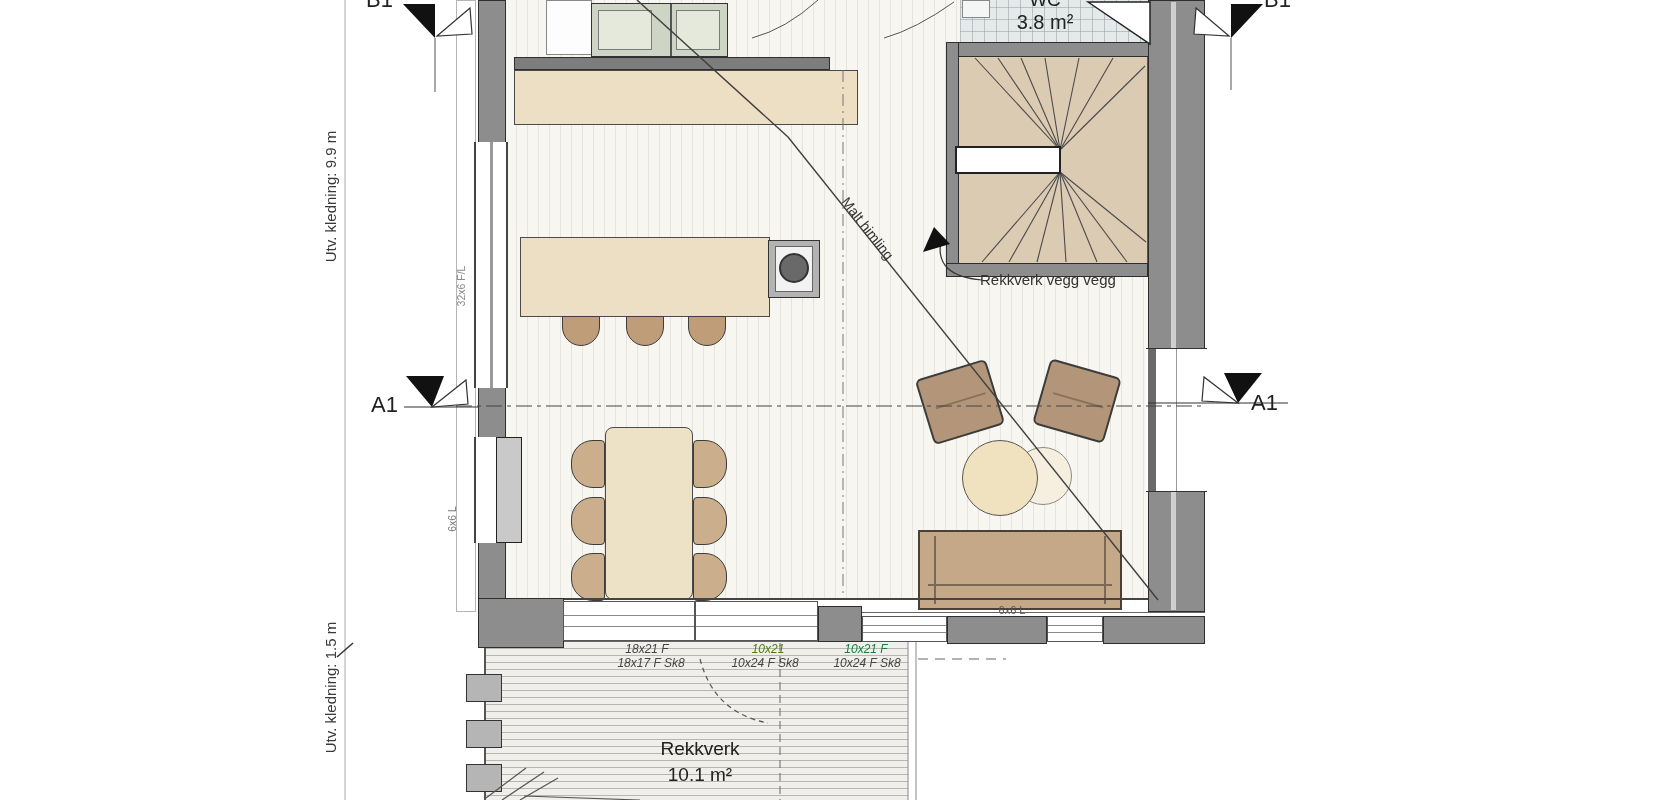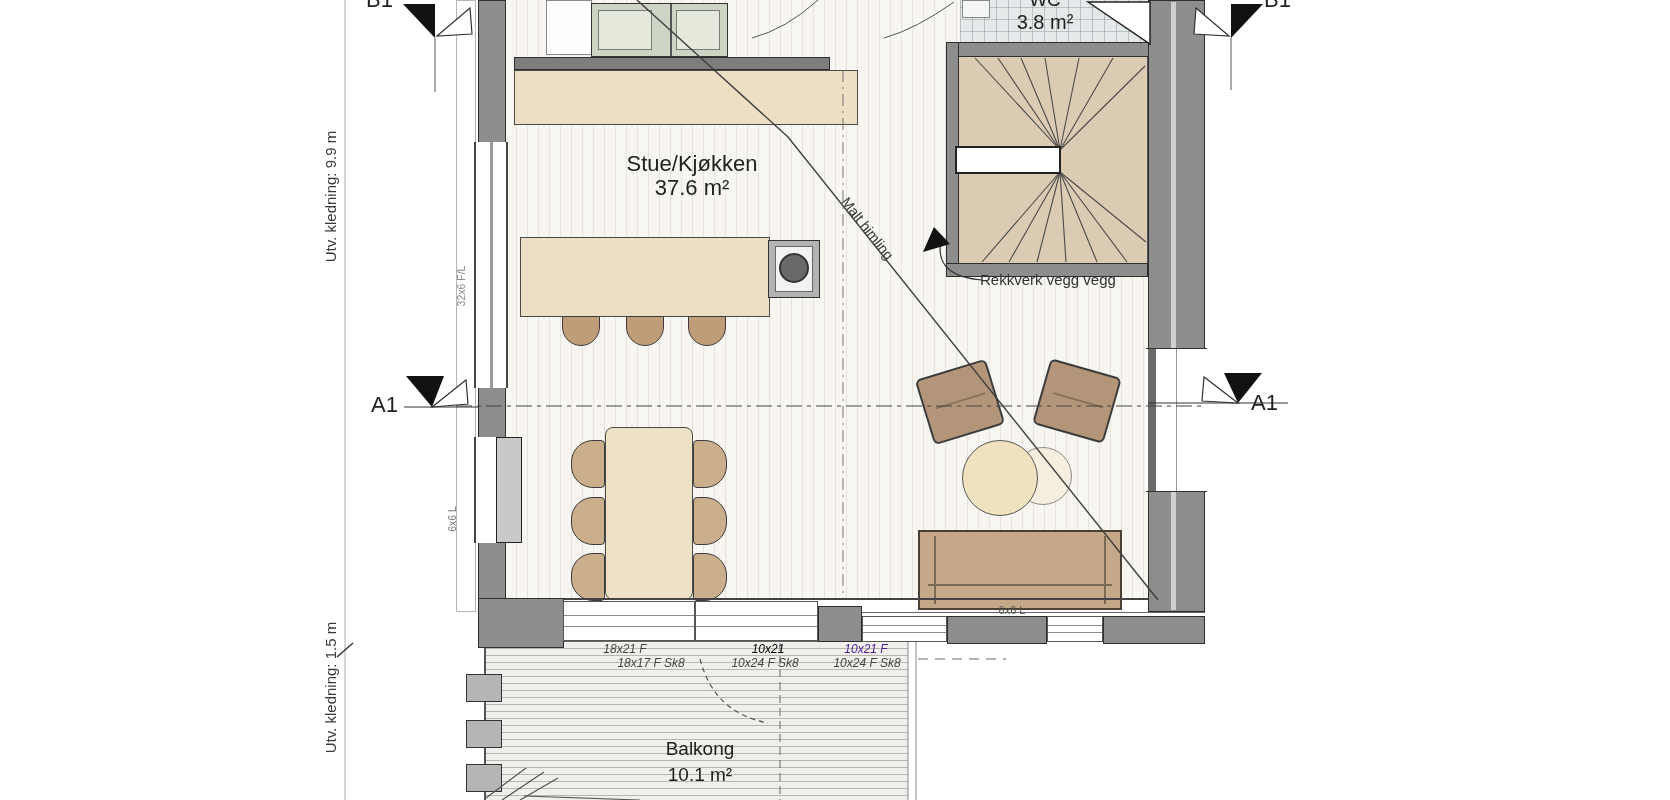--- a/index.html
+++ b/index.html
@@ -166,49 +166,45 @@
     <line x1="916" y1="642" x2="916" y2="800" stroke="#888" stroke-width="1"></line>
     <line x1="918" y1="659" x2="1006" y2="659" stroke="#666" stroke-width="1.2" stroke-dasharray="10 7"></line>
     <g stroke="#555" stroke-width="1.2">
       <line x1="486" y1="798" x2="526" y2="768"></line>
       <line x1="502" y1="800" x2="544" y2="772"></line>
       <line x1="520" y1="800" x2="558" y2="778"></line>
       <line x1="524" y1="796" x2="640" y2="800"></line>
     </g>
   </svg>
 
-  <div class="txt ctr" style="left:582px;top:152px;width:220px;font-size:22px;line-height:24px;">
-    <div>Stue/Kjøkken</div>
-    <div>37.6 m²</div>
-  </div>
 
   <div class="txt ctr" style="left:1000px;top:-11px;width:90px;font-size:19px;">WC</div>
   <div class="txt ctr" style="left:995px;top:11px;width:100px;font-size:20px;">3.8 m²</div>
 
   <div class="txt ctr" style="left:640px;top:736px;width:120px;font-size:19px;line-height:26px;">
-    <div>Balkong</div>
+    <div>Rekkverk</div>
     <div>10.1 m²</div>
   </div>
 
   <div class="txt" style="left:980px;top:271px;font-size:15px;color:#333;">Rekkverk vegg vegg</div>
 
   <div class="txt" style="left:851px;top:194px;font-size:14px;color:#333;transform:rotate(52deg);transform-origin:0 0;">Malt himling</div>
 
   <div class="txt" style="left:371px;top:392px;font-size:22px;">A1</div>
   <div class="txt" style="left:1251px;top:390px;font-size:22px;">A1</div>
   <div class="txt" style="left:366px;top:-13px;font-size:22px;">B1</div>
   <div class="txt" style="left:1264px;top:-13px;font-size:22px;">B1</div>
 
   <div class="txt ctr" style="left:210px;top:188px;width:240px;font-size:15px;color:#3a3a3a;transform:rotate(-90deg);">Utv. kledning: 9.9 m</div>
   <div class="txt ctr" style="left:210px;top:679px;width:240px;font-size:15px;color:#3a3a3a;transform:rotate(-90deg);">Utv. kledning: 1.5 m</div>
 
   <div class="txt ctr" style="left:416px;top:280px;width:90px;font-size:10.5px;color:#8a8a8a;transform:rotate(-90deg);">32x6 F/L</div>
   <div class="txt ctr" style="left:422px;top:513px;width:60px;font-size:10.5px;color:#777;transform:rotate(-90deg);">6x6 L</div>
   <div class="txt ctr" style="left:984px;top:604px;width:56px;font-size:11px;color:#555;">6x6 L</div>
 
-  <div class="txt ctr" style="left:580px;top:642px;width:90px;font-size:12px;font-style:italic;color:#444;">18x21 F</div>
-  <div class="txt ctr" style="left:723px;top:642px;width:90px;font-size:12px;font-style:italic;color:#000000;">10x21</div>
-  <div class="txt ctr" style="left:821px;top:642px;width:90px;font-size:12px;font-style:italic;color:#4c1d95;">10x21 F</div>
+  <div class="txt ctr" style="left:602px;top:642px;width:90px;font-size:12px;font-style:italic;color:#444;">18x21 F</div>
+  <div class="txt ctr" style="left:723px;top:642px;width:90px;font-size:12px;font-style:italic;color:#4d7c0f;">10x21</div>
+  <div class="txt ctr" style="left:821px;top:642px;width:90px;font-size:12px;font-style:italic;color:#15803d;">10x21 F</div>
   <div class="txt ctr" style="left:589px;top:656px;width:124px;font-size:12px;font-style:italic;color:#444;">18x17 F Sk8</div>
   <div class="txt ctr" style="left:703px;top:656px;width:124px;font-size:12px;font-style:italic;color:#444;">10x24 F Sk8</div>
   <div class="txt ctr" style="left:805px;top:656px;width:124px;font-size:12px;font-style:italic;color:#444;">10x24 F Sk8</div>
 
 </div>
 
 </body></html>

